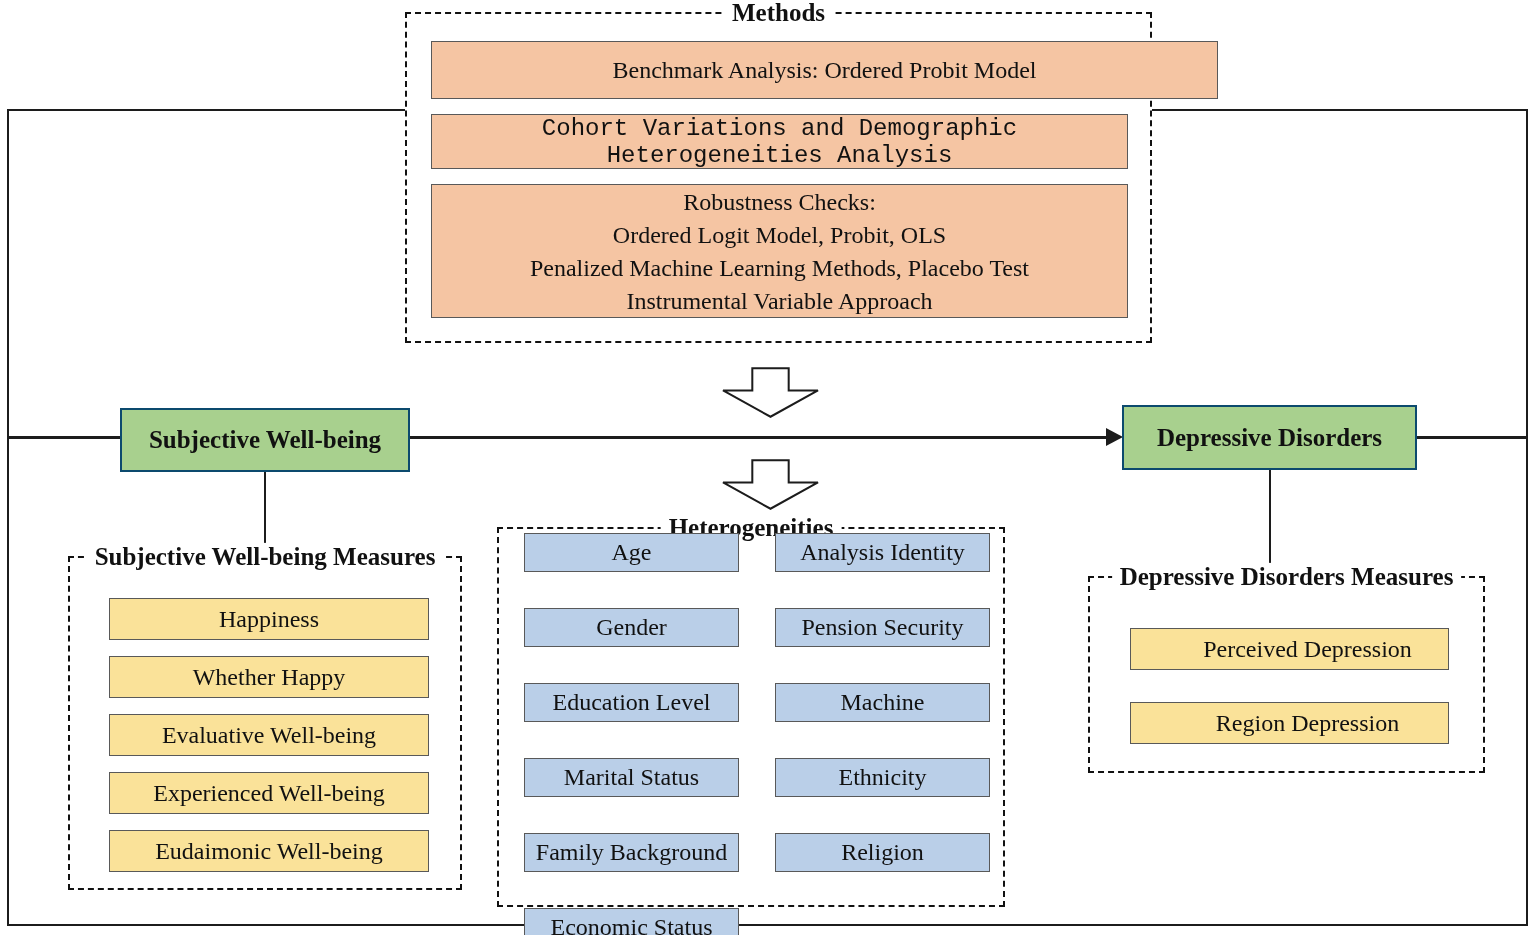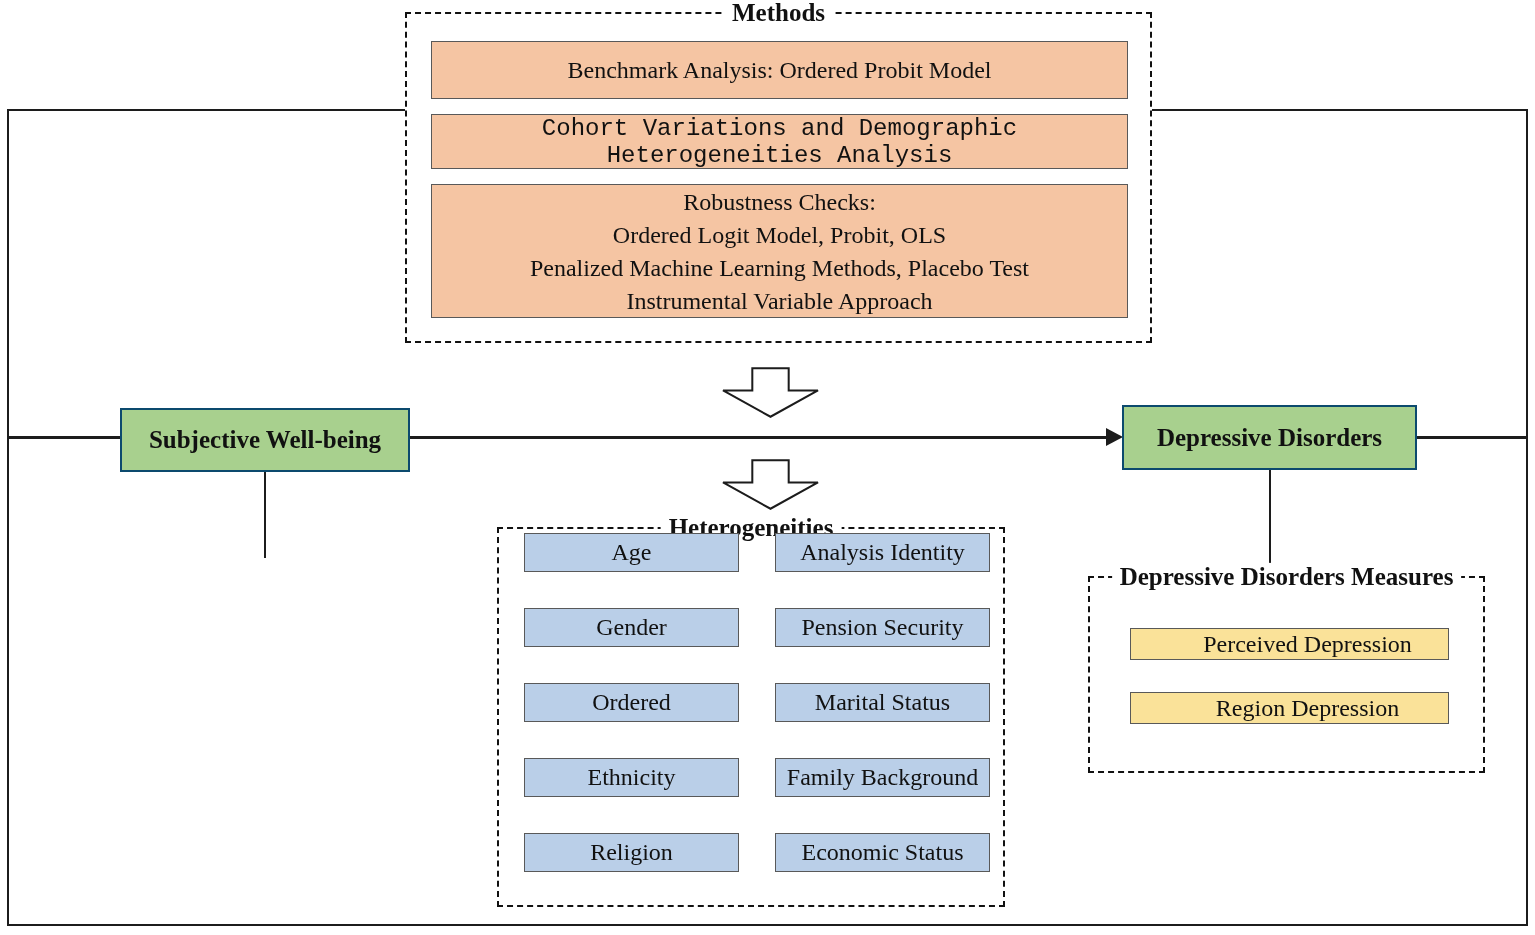--- a/index.html
+++ b/index.html
@@ -46,21 +46,21 @@
   .robust-lines{flex-direction:column;line-height:33px;padding-top:1px;}
   .line-h{position:absolute;height:2.5px;background:var(--line);}
   .line-v{position:absolute;width:2px;background:var(--line);}
   .arrowhead{
     position:absolute;width:0;height:0;
     border-top:9px solid transparent;border-bottom:9px solid transparent;
     border-left:17px solid var(--line);
   }
   
   .methods-box{left:405px;top:12px;width:747px;height:331px;}
-  .m-b1{left:24px;top:27px;width:697px;height:58px;}
+  .m-b1{left:24px;top:27px;width:787px;height:58px;}
   .m-b2{left:24px;top:100px;width:697px;height:55px;font-family:Liberation Mono, monospace;}
   .m-b3{left:24px;top:170px;width:697px;height:134px;}
   
   .het-box{left:497px;top:527px;width:508px;height:380px;}
   .het-grid{
     position:absolute;left:25px;top:4px;width:455px;
     display:grid;grid-template-columns:215px 215px;grid-auto-rows:39px;
     column-gap:25px;row-gap:21px;gap:36px;
   }
   .het-grid .cell-flow{width:215px;height:39px;}
@@ -70,21 +70,21 @@
     position:absolute;left:39px;top:40px;width:320px;
     display:flex;flex-direction:column;gap:16px;
   }
   .swb-col .cell-flow{width:320px;height:42px;}
   
   .ddm-box{left:1088px;top:576px;width:397px;height:197px;}
   .ddm-col{
     position:absolute;left:40px;top:50px;width:319px;
     display:flex;flex-direction:column;gap:32px;
   }
-  .ddm-col .cell-flow{width:319px;height:32px;padding-left:36px;}
+  .ddm-col .cell-flow{width:319px;height:42px;padding-left:36px;}
   .down-arrow{position:absolute;width:97px;height:51px;}
 </style>
 </head>
 <body>
 
 <div id="canvas">
 
   <div class="abs outer-rect"></div>
 
   <div class="line-h" style="left:9px;top:436px;width:111px;"></div>
@@ -110,29 +110,40 @@
   <svg class="down-arrow" style="left:722px;top:367px;" viewBox="0 0 96 50">
     <path d="M30 1 H66 V23 H95 L48 49 L1 23 H30 Z" fill="#ffffff" stroke="#1c1c1c" stroke-width="2" stroke-linejoin="miter"></path>
   </svg>
   <svg class="down-arrow" style="left:722px;top:459px;" viewBox="0 0 96 50">
     <path d="M30 1 H66 V23 H95 L48 49 L1 23 H30 Z" fill="#ffffff" stroke="#1c1c1c" stroke-width="2" stroke-linejoin="miter"></path>
   </svg>
 
   <div class="node" style="left:120px;top:408px;width:290px;height:64px;">Subjective Well-being</div>
   <div class="node" style="left:1122px;top:405px;width:295px;height:65px;">Depressive Disorders</div>
 
+  <div class="abs dashed-box swb-box">
+    <span class="group-title">Subjective Well-being Measures</span>
+    <div class="swb-col">
+      <div class="cell-flow measure-cell">Happiness</div>
+      <div class="cell-flow measure-cell">Whether Happy</div>
+      <div class="cell-flow measure-cell">Evaluative Well-being</div>
+      <div class="cell-flow measure-cell">Experienced Well-being</div>
+      <div class="cell-flow measure-cell">Eudaimonic Well-being</div>
+    </div>
+  </div>
 
   <div class="abs dashed-box het-box">
     <span class="group-title">Heterogeneities</span>
     <div class="het-grid">
       <div class="cell-flow het-cell">Age</div>
       <div class="cell-flow het-cell">Analysis Identity</div>
       <div class="cell-flow het-cell">Gender</div>
       <div class="cell-flow het-cell">Pension Security</div>
-      <div class="cell-flow het-cell">Ordered</div>
+      <div class="cell-flow het-cell">Education Level</div>
+      <div class="cell-flow het-cell">Machine</div>
       <div class="cell-flow het-cell">Marital Status</div>
       <div class="cell-flow het-cell">Ethnicity</div>
       <div class="cell-flow het-cell">Family Background</div>
       <div class="cell-flow het-cell">Religion</div>
       <div class="cell-flow het-cell">Economic Status</div>
     </div>
   </div>
 
   <div class="abs dashed-box ddm-box">
     <span class="group-title">Depressive Disorders Measures</span>

